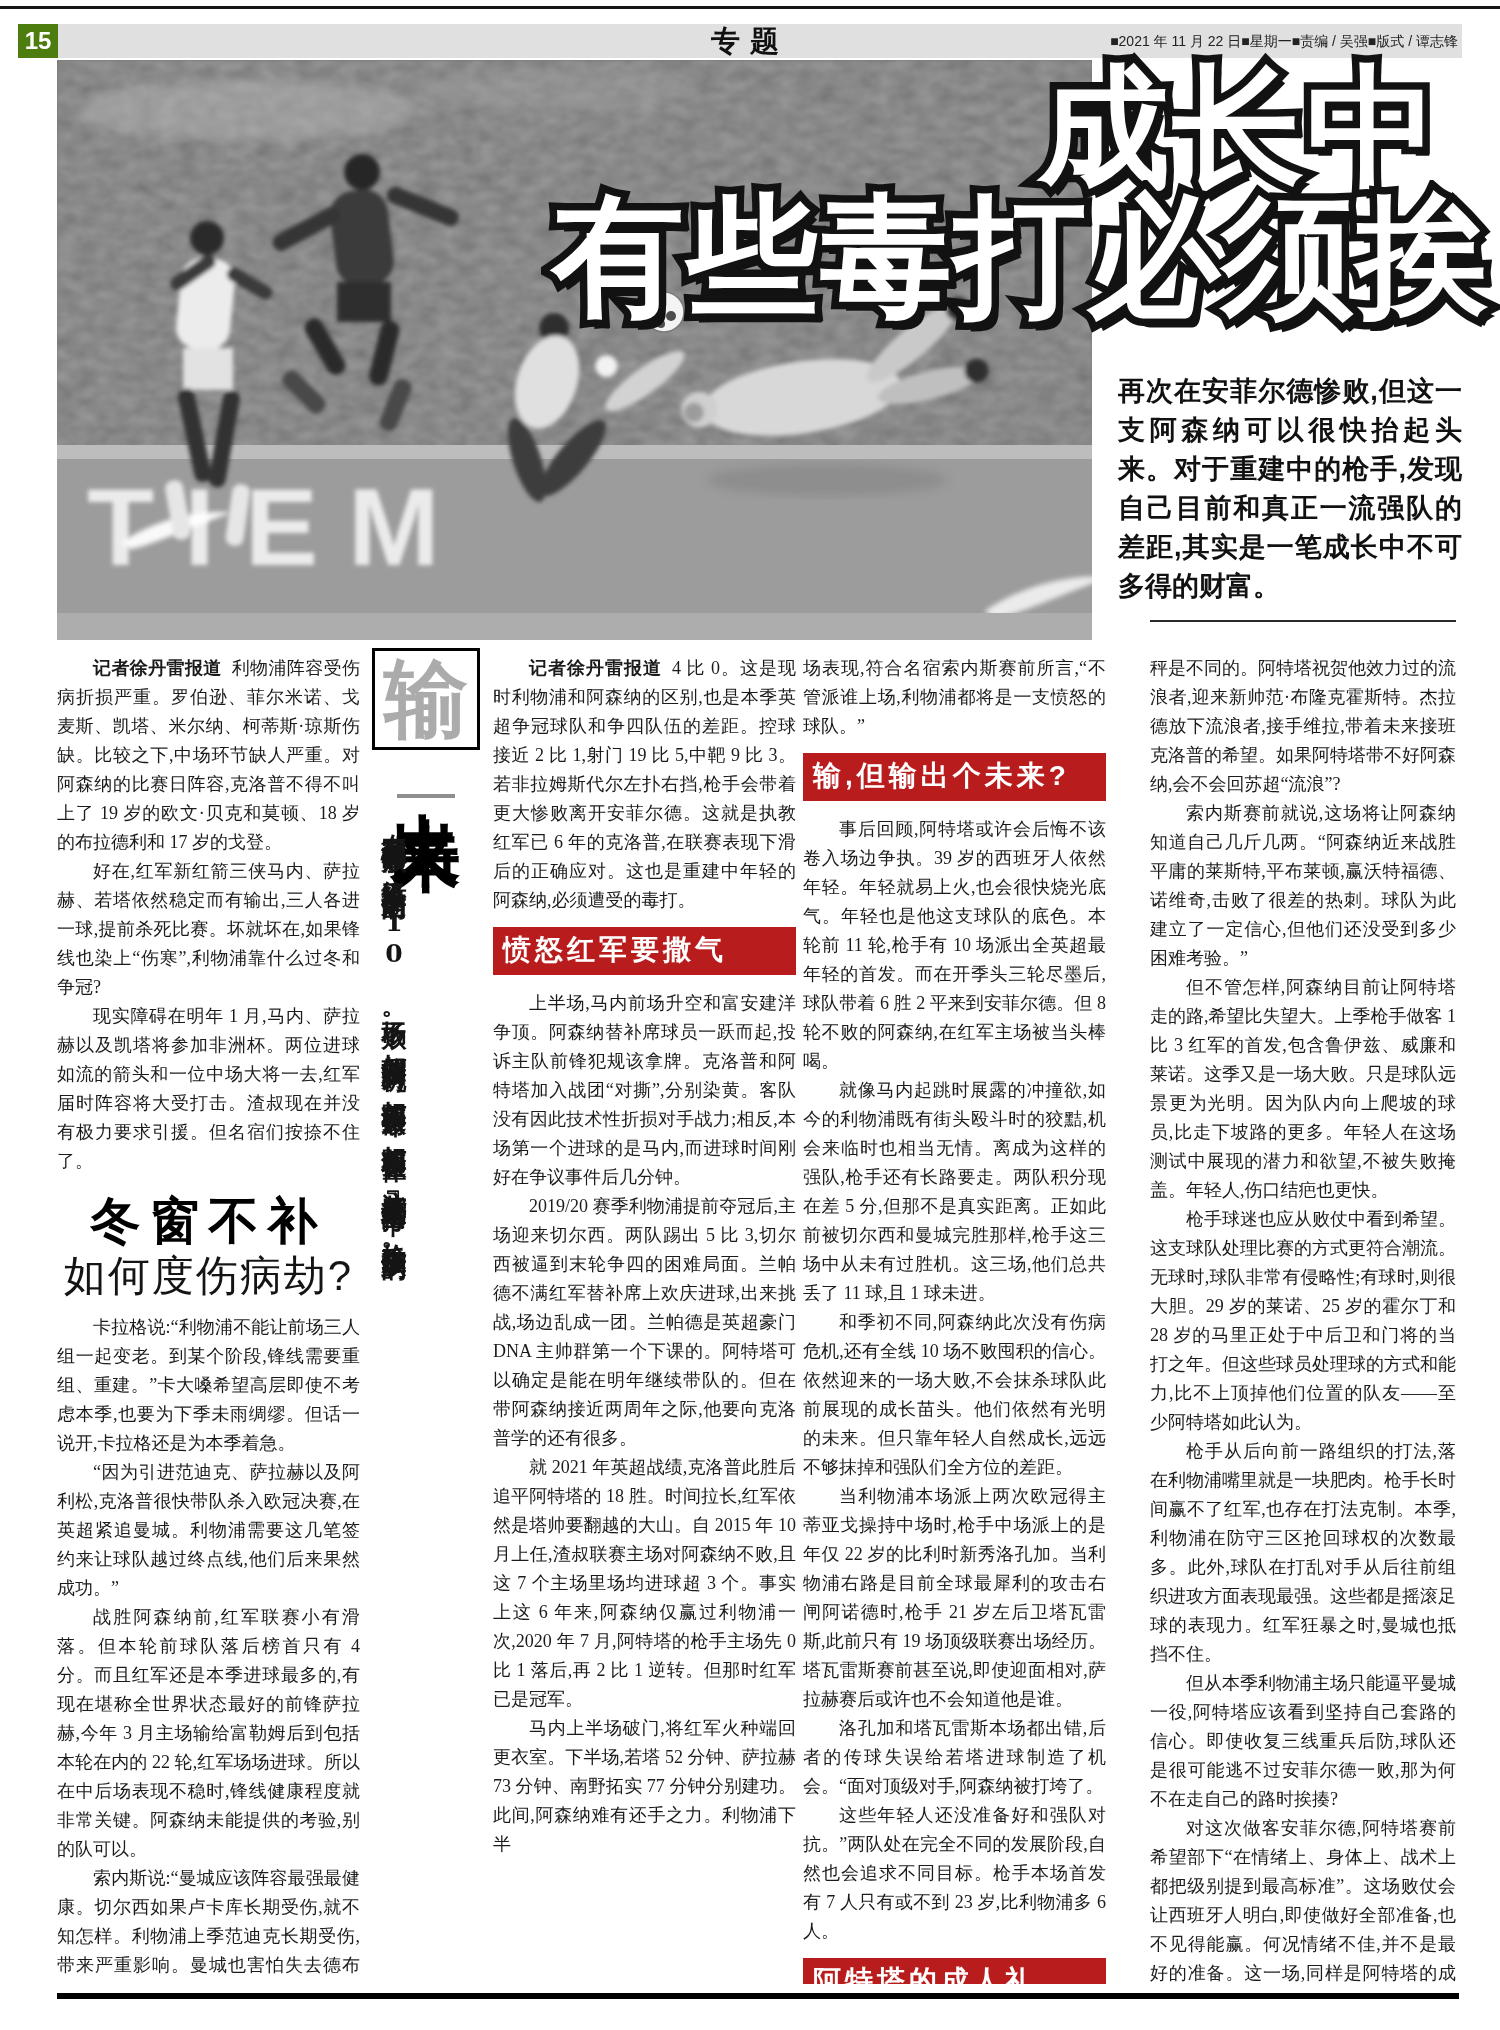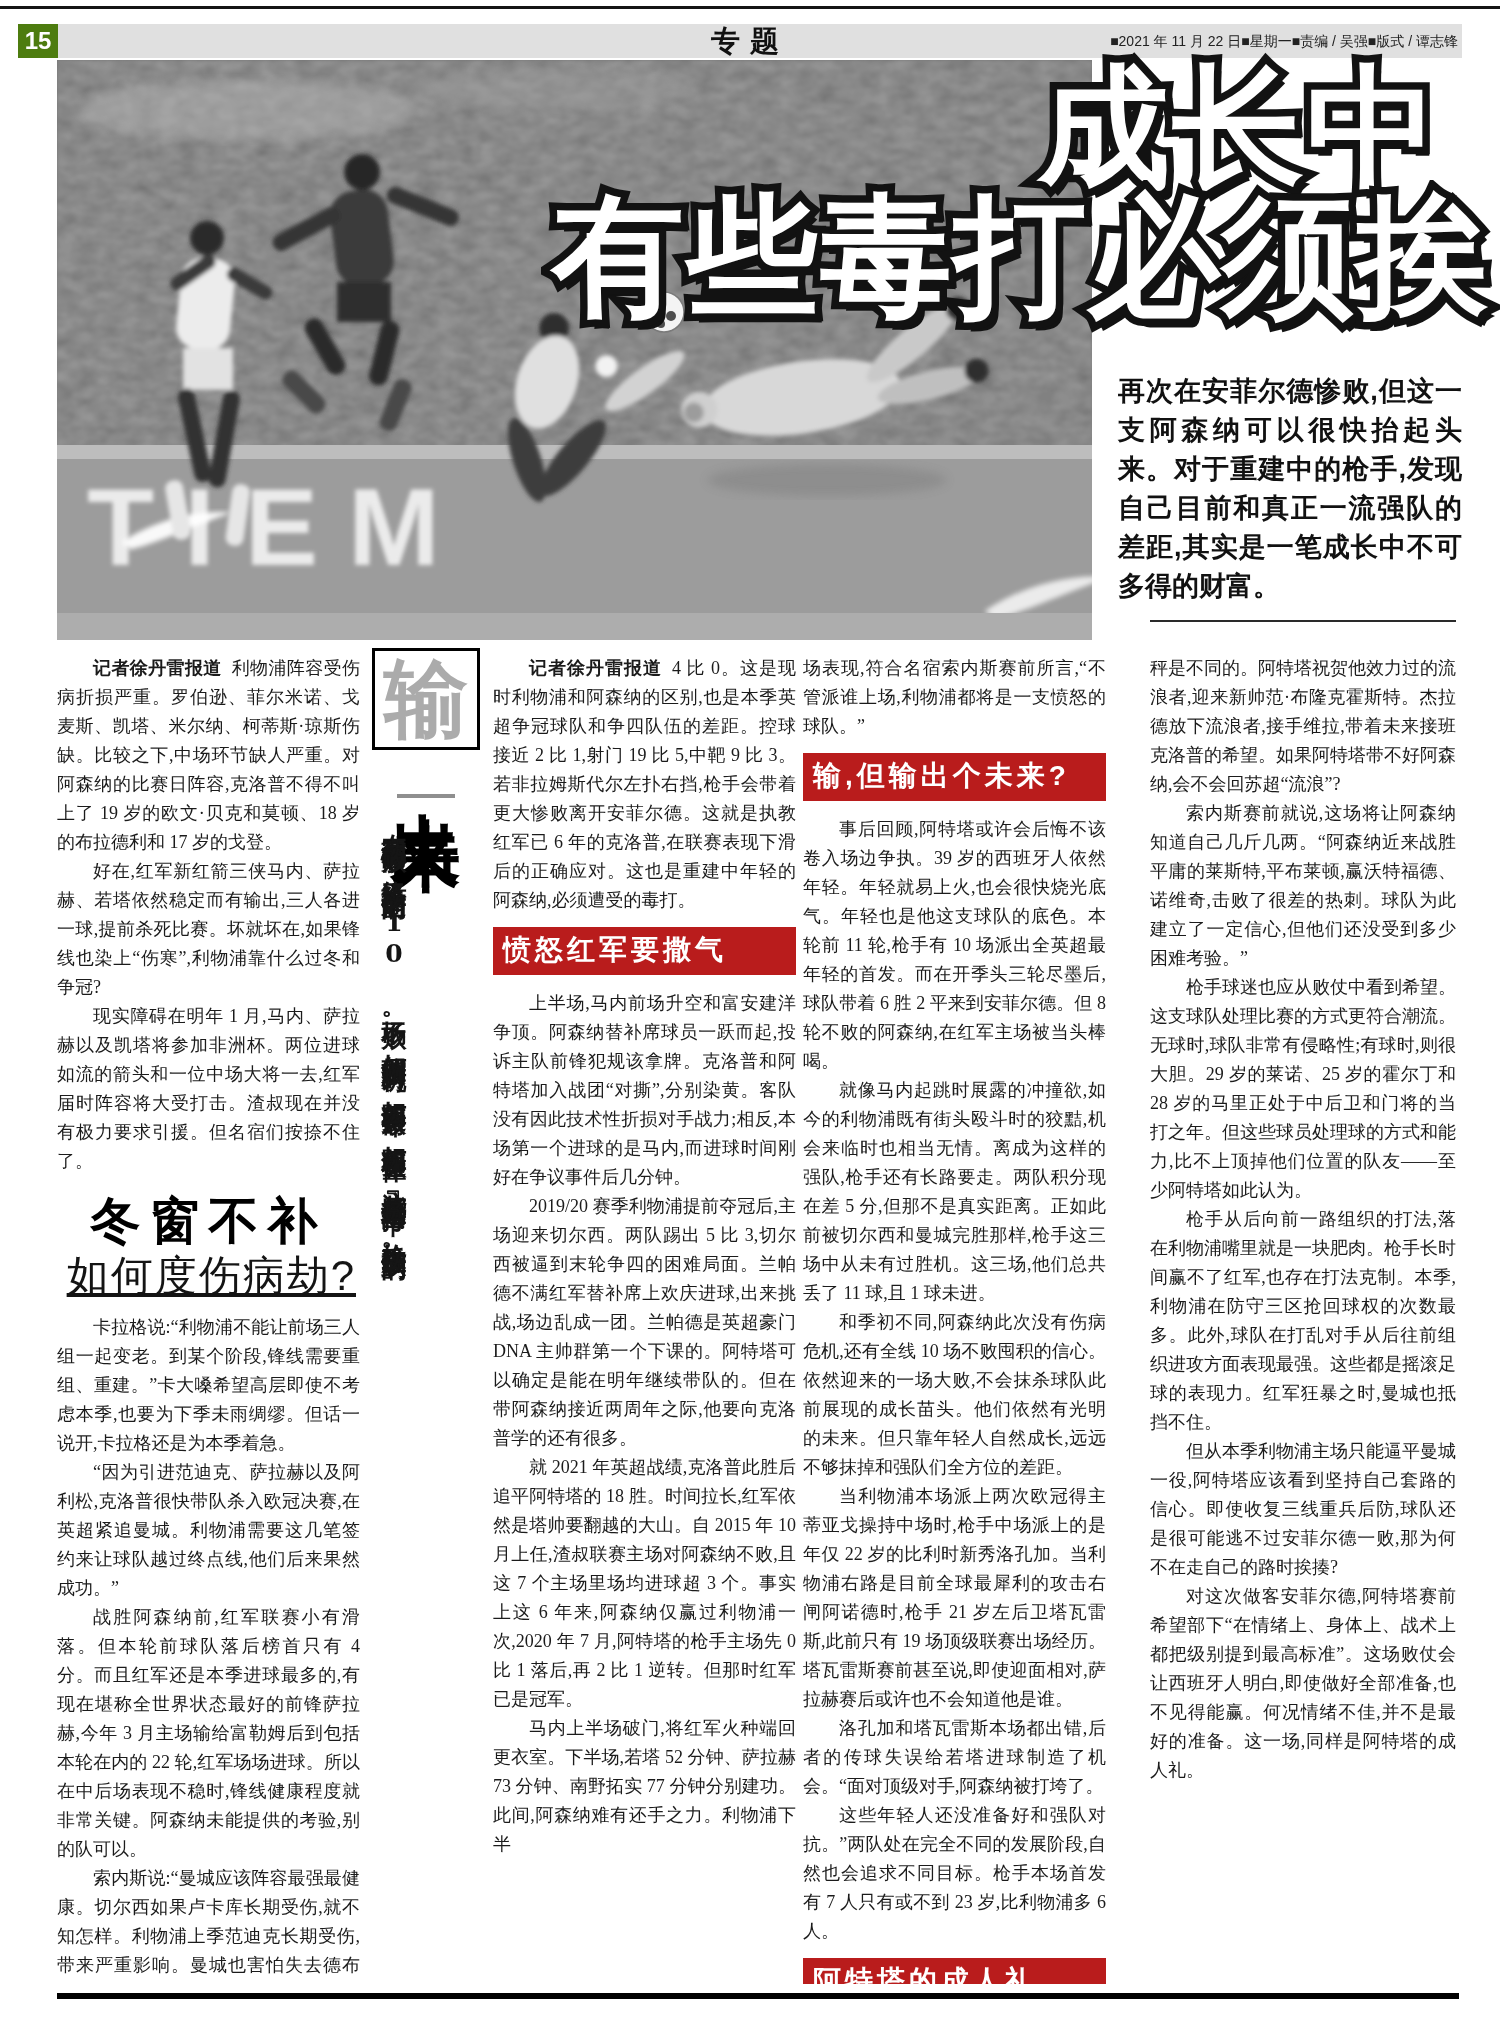--- a/index.html
+++ b/index.html
@@ -36,22 +36,22 @@
   .col{position:absolute;top:654px;width:303px;height:1330px;overflow:hidden;
       font-size:18px;line-height:29px;text-align:justify;color:#1b1b1b;z-index:2;}
   #c1{left:57px;} #c3{left:493px;} #c4{left:803px;} #c5{left:1150px;width:306px;}
   .col p{margin:0;text-indent:2em;}
   .col p.cont{text-indent:0;}
   .lead{font-family:"Liberation Sans",sans-serif;font-weight:700;margin-right:10px;}
   .boxhead{background:#b91c1c;color:#fff;font:700 28px/1.15 "Liberation Sans",sans-serif;
       letter-spacing:4px;padding:7px 10px 9px;margin:12px 0 14px;text-indent:0;}
   .sub1{font:900 50px/1.1 "Liberation Sans",sans-serif;text-align:center;letter-spacing:9px;
       color:#000;margin:18px 0 2px;}
-  .sub2{font:400 42px/1.2 "Liberation Sans",sans-serif;text-align:right;letter-spacing:2px;
-      color:#141414;margin:0 4px 12px;text-decoration:underline;}
+  .sub2{font:400 42px/1.2 "Liberation Sans",sans-serif;text-align:center;letter-spacing:2px;
+      color:#141414;margin:0 4px 12px;}
   .botrule{position:absolute;left:57px;top:1993px;width:1402px;height:6px;background:#000;}
 </style>
 </head>
 <body>
 
 <div class="page">
 
   <div class="toprule"></div>
   <div class="band"></div>
   <div class="pagenum">15</div>
@@ -205,20 +205,21 @@
     <p>当利物浦本场派上两次欧冠得主蒂亚戈操持中场时,枪手中场派上的是年仅 22 岁的比利时新秀洛孔加。当利物浦右路是目前全球最犀利的攻击右闸阿诺德时,枪手 21 岁左后卫塔瓦雷斯,此前只有 19 场顶级联赛出场经历。塔瓦雷斯赛前甚至说,即使迎面相对,萨拉赫赛后或许也不会知道他是谁。</p>
     <p>洛孔加和塔瓦雷斯本场都出错,后者的传球失误给若塔进球制造了机会。“面对顶级对手,阿森纳被打垮了。</p>
     <p>这些年轻人还没准备好和强队对抗。”两队处在完全不同的发展阶段,自然也会追求不同目标。枪手本场首发有 7 人只有或不到 23 岁,比利物浦多 6 人。</p>
     <div class="boxhead">阿特塔的成人礼</div>
 
   </div>
 
   <div class="col" id="c5">
     <p class="cont">秤是不同的。阿特塔祝贺他效力过的流浪者,迎来新帅范·布隆克霍斯特。杰拉德放下流浪者,接手维拉,带着未来接班克洛普的希望。如果阿特塔带不好阿森纳,会不会回苏超“流浪”?</p>
     <p>索内斯赛前就说,这场将让阿森纳知道自己几斤几两。“阿森纳近来战胜平庸的莱斯特,平布莱顿,赢沃特福德、诺维奇,击败了很差的热刺。球队为此建立了一定信心,但他们还没受到多少困难考验。”</p>
+    <p>但不管怎样,阿森纳目前让阿特塔走的路,希望比失望大。上季枪手做客 1 比 3 红军的首发,包含鲁伊兹、威廉和莱诺。这季又是一场大败。只是球队远景更为光明。因为队内向上爬坡的球员,比走下坡路的更多。年轻人在这场测试中展现的潜力和欲望,不被失败掩盖。年轻人,伤口结疤也更快。</p>
     <p>枪手球迷也应从败仗中看到希望。这支球队处理比赛的方式更符合潮流。无球时,球队非常有侵略性;有球时,则很大胆。29 岁的莱诺、25 岁的霍尔丁和 28 岁的马里正处于中后卫和门将的当打之年。但这些球员处理球的方式和能力,比不上顶掉他们位置的队友——至少阿特塔如此认为。</p>
     <p>枪手从后向前一路组织的打法,落在利物浦嘴里就是一块肥肉。枪手长时间赢不了红军,也存在打法克制。本季,利物浦在防守三区抢回球权的次数最多。此外,球队在打乱对手从后往前组织进攻方面表现最强。这些都是摇滚足球的表现力。红军狂暴之时,曼城也抵挡不住。</p>
     <p>但从本季利物浦主场只能逼平曼城一役,阿特塔应该看到坚持自己套路的信心。即使收复三线重兵后防,球队还是很可能逃不过安菲尔德一败,那为何不在走自己的路时挨揍?</p>
     <p>对这次做客安菲尔德,阿特塔赛前希望部下“在情绪上、身体上、战术上都把级别提到最高标准”。这场败仗会让西班牙人明白,即使做好全部准备,也不见得能赢。何况情绪不佳,并不是最好的准备。这一场,同样是阿特塔的成人礼。</p>
   </div>
 
   <div class="botrule"></div>
 </div>
 
 </body></html>

